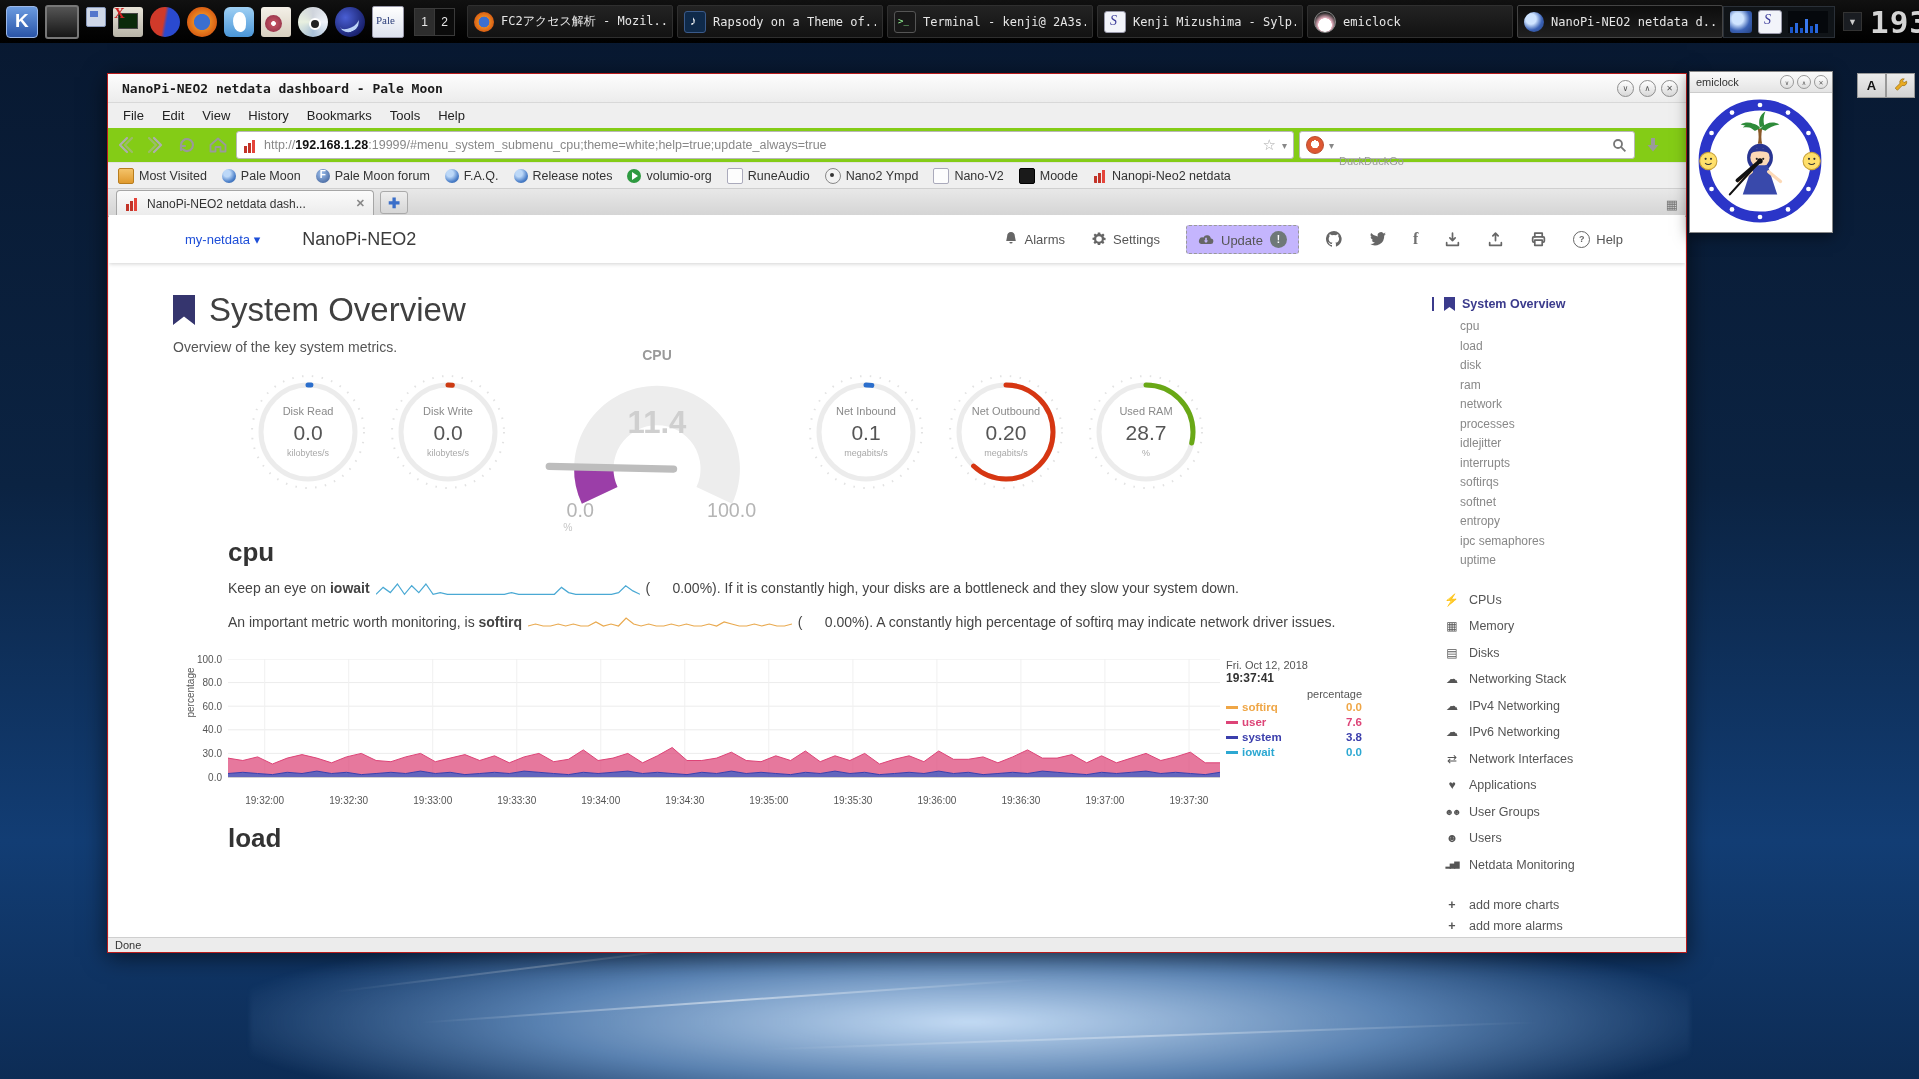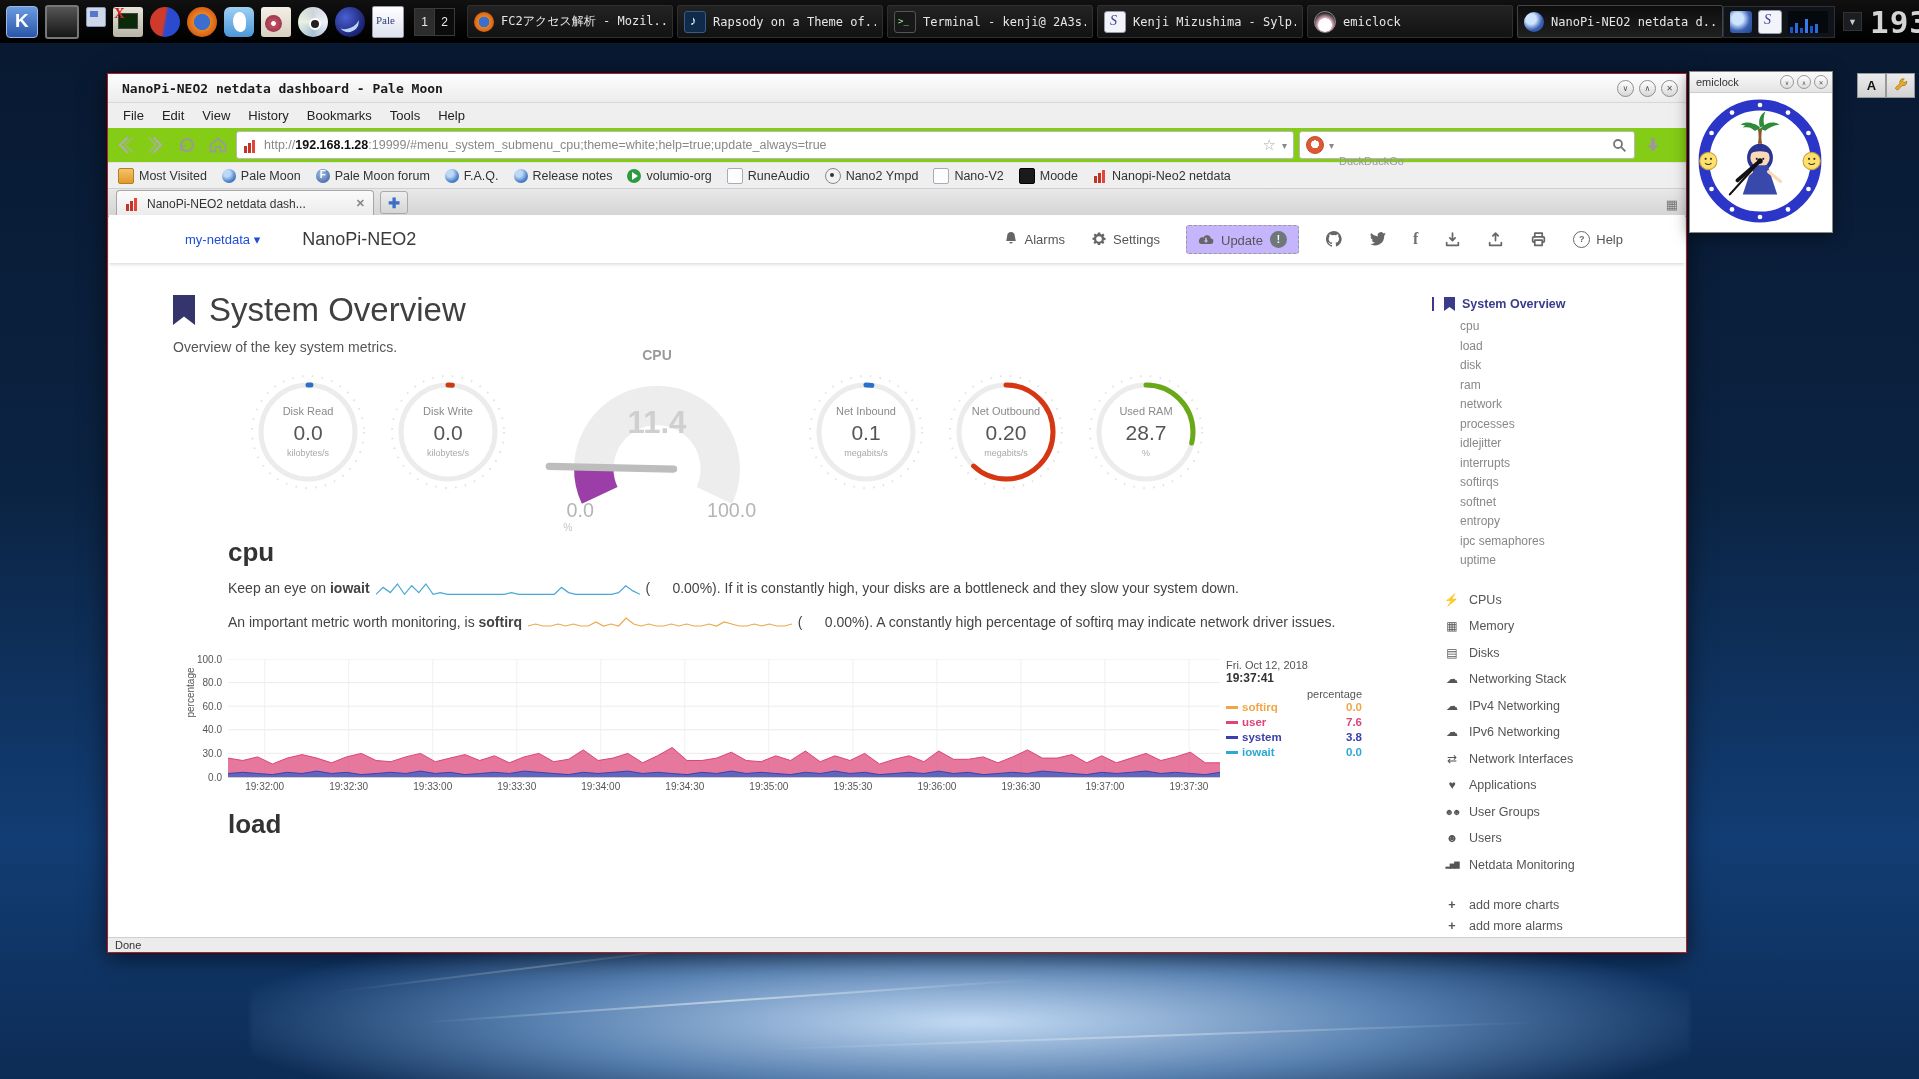--- a/index.html
+++ b/index.html
@@ -166,21 +166,21 @@
   .spark{vertical-align:middle;margin:0 2px;}
   .spark-val{display:inline-block;min-width:62px;text-align:right;}
   
   .chart{position:relative;margin:26px 0 0 75px;width:1180px;font-size:11px;}
   .chart-title{font-size:12.5px;font-weight:bold;color:#333;margin-left:44px;height:22px;}
   .plotwrap{position:relative;margin-left:44px;width:992px;height:118px;border-bottom:1px solid #cfcfcf;}
   .ylabels{position:absolute;left:-44px;top:0;width:40px;height:118px;}
   .ylabels span{position:absolute;right:2px;font-size:10px;color:#555;}
   .ylab-rot{position:absolute;left:-68px;top:28px;width:60px;transform:rotate(-90deg);transform-origin:50% 50%;
     font-size:10px;color:#555;text-align:center;}
-  .xlabels{position:relative;margin-left:44px;width:992px;height:14px;margin-top:3px;}
+  .xlabels{position:relative;margin-left:44px;width:992px;height:14px;margin-top:17px;}
   .xlabels span{position:absolute;width:56px;text-align:center;font-size:10px;color:#555;}
   .legendbox{position:absolute;left:1042px;top:0;width:136px;}
   .lg-date{font-size:11px;color:#555;text-align:left;}
   .lg-time{font-size:12px;font-weight:bold;color:#333;}
   .lg-unit{font-size:11px;color:#555;text-align:right;margin-top:3px;}
   .lg-row{display:flex;align-items:center;gap:4px;height:15px;font-size:11.5px;}
   .lg-dash{width:12px;height:3px;flex:none;}
   .lg-name{font-weight:bold;}
   .lg-val{margin-left:auto;font-weight:bold;}
   

